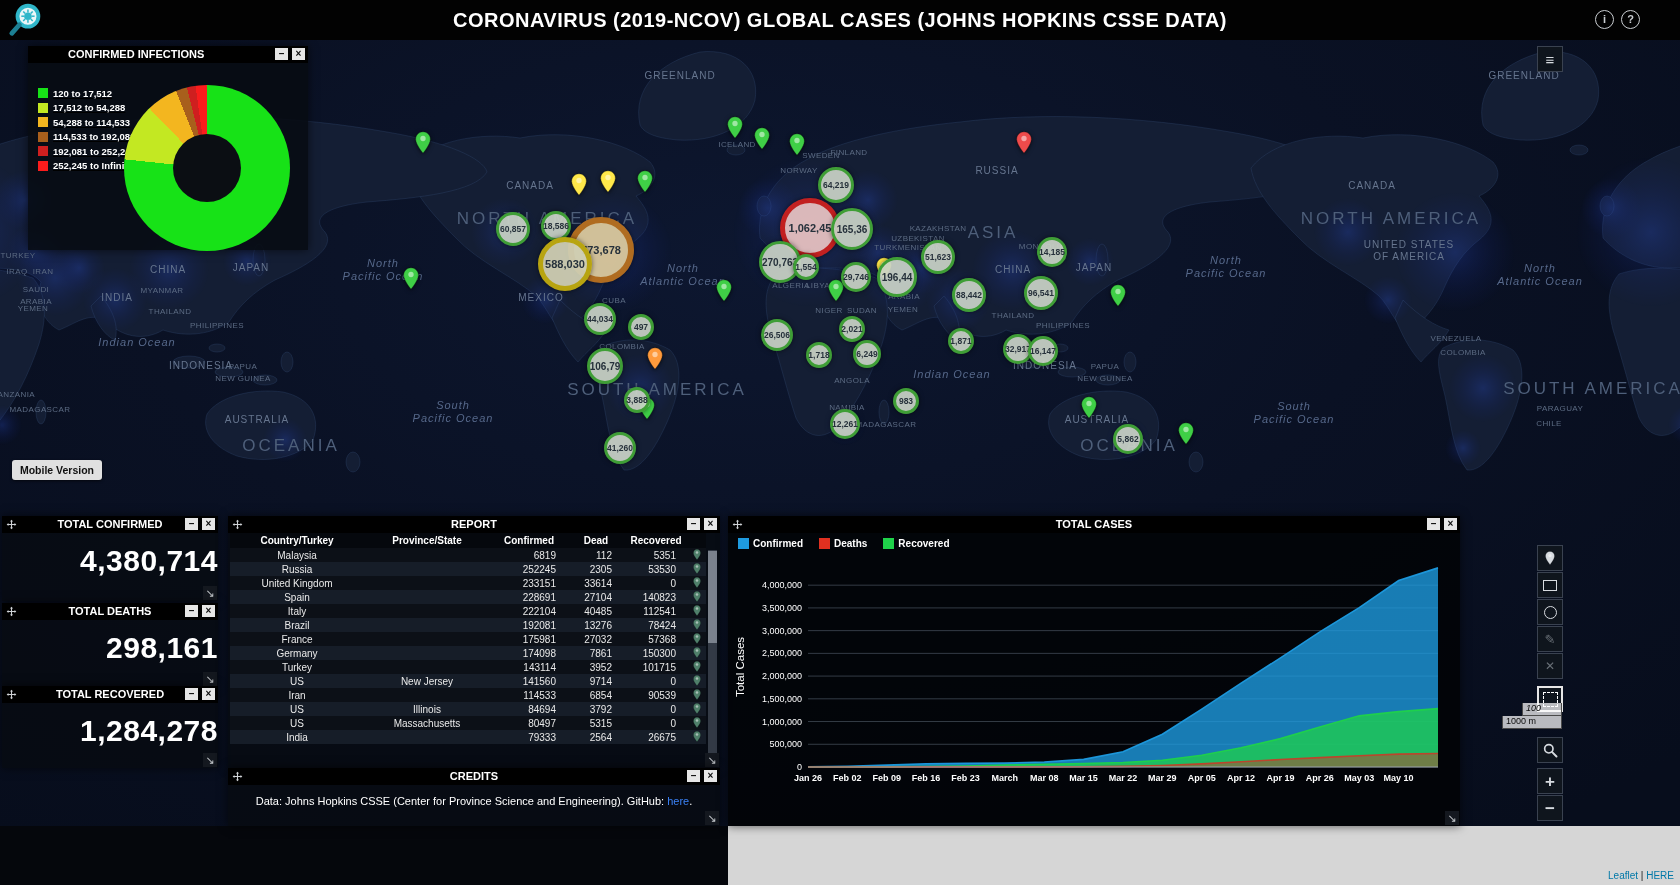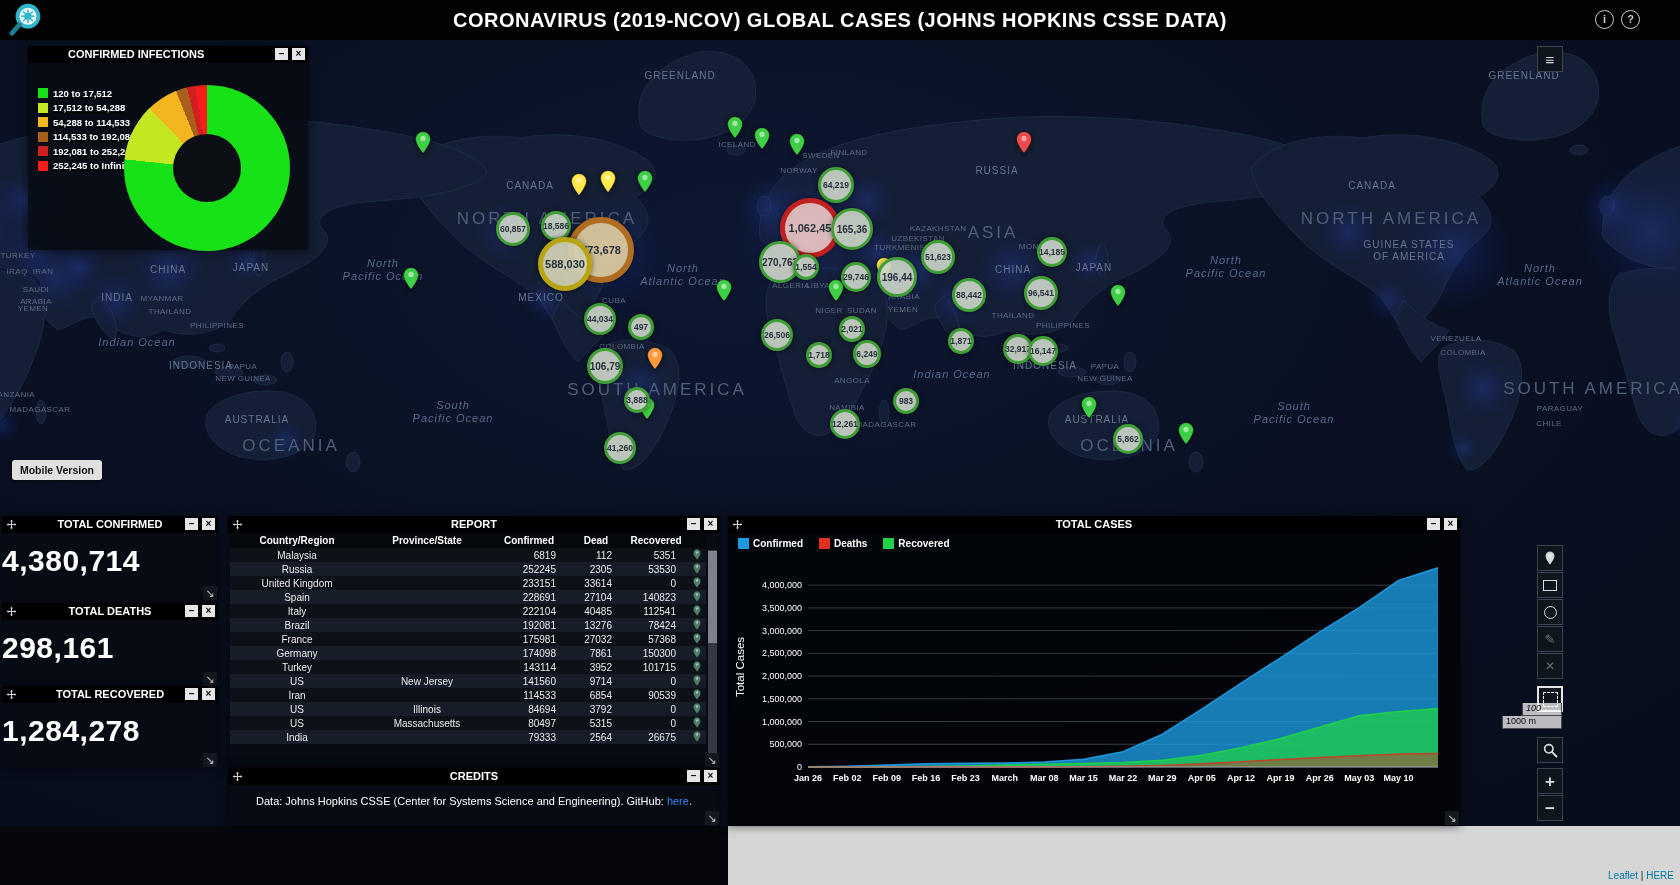--- a/index.html
+++ b/index.html
@@ -48,21 +48,21 @@
 
   
   #legend-list{position:absolute;left:10px;top:23px;text-decoration:underline;}
   .legend-item{display:flex;align-items:center;gap:5px;height:14.5px;color:#fff;font-size:9.5px;font-weight:bold;}
   .legend-chip{width:10px;height:10px;flex:0 0 10px;}
   #donut{position:absolute;left:96px;top:22px;width:166px;height:166px;border-radius:50%;}
   .donut-hole{position:absolute;left:50%;top:50%;width:68px;height:68px;margin:-34px 0 0 -34px;
               border-radius:50%;background:#0b0e13;}
 
   
-  .stat-val{font-size:30px;font-weight:bold;color:#fff;text-align:left;margin-top:11px;letter-spacing:.5px;}
+  .stat-val{font-size:30px;font-weight:bold;color:#fff;text-align:right;margin-top:11px;letter-spacing:.5px;}
 
   
   table.report{border-collapse:collapse;table-layout:fixed;width:476px;margin-left:2px;color:#e9e9e9;font-size:10px;}
   table.report th{height:15px;font-weight:bold;color:#fff;background:#05080d;font-size:10px;padding:0;}
   table.report td{height:14px;padding:0;text-align:center;overflow:hidden;white-space:nowrap;}
   table.report td.num{text-align:right;padding-right:12px;}
   table.report tr.odd{background:#0c1017;}
   table.report tr.even{background:#161d28;}
   .rep-scroll{position:absolute;right:3px;top:34px;width:9px;height:212px;background:#333a45;}
   .rep-thumb{position:absolute;left:0;top:1px;width:9px;height:92px;background:#7b828c;cursor:pointer;}
@@ -228,21 +228,21 @@
         <div class="map-label country" style="left: 530px; top: 186px;">
           <div>CANADA</div>
         </div>
         <div class="map-label country" style="left: 1372px; top: 186px;">
           <div>CANADA</div>
         </div>
         <div class="map-label country" style="left: 997px; top: 171px;">
           <div>RUSSIA</div>
         </div>
         <div class="map-label country" style="left: 1409px; top: 251px;">
-          <div>GUINEA STATES</div>
+          <div>UNITED STATES</div>
           <div>OF AMERICA</div>
         </div>
         <div class="map-label tiny" style="left: 938px; top: 229px;">
           <div>KAZAKHSTAN</div>
         </div>
         <div class="map-label tiny" style="left: 1042px; top: 247px;">
           <div>MONGOLIA</div>
         </div>
         <div class="map-label country" style="left: 1013px; top: 270px;">
           <div>CHINA</div>
@@ -252,21 +252,21 @@
         </div>
         <div class="map-label country" style="left: 1094px; top: 268px;">
           <div>JAPAN</div>
         </div>
         <div class="map-label country" style="left: 251px; top: 268px;">
           <div>JAPAN</div>
         </div>
         <div class="map-label country" style="left: 117px; top: 298px;">
           <div>INDIA</div>
         </div>
-        <div class="map-label tiny" style="left: 162px; top: 299px;">
+        <div class="map-label tiny" style="left: 162px; top: 291px;">
           <div>MYANMAR</div>
         </div>
         <div class="map-label tiny" style="left: 170px; top: 312px;">
           <div>THAILAND</div>
         </div>
         <div class="map-label tiny" style="left: 1013px; top: 316px;">
           <div>THAILAND</div>
         </div>
         <div class="map-label tiny" style="left: 217px; top: 326px;">
           <div>PHILIPPINES</div>
@@ -655,21 +655,21 @@
       <colgroup>
           <col style="width:134px">
           <col style="width:126px">
           <col style="width:78px">
           <col style="width:56px">
           <col style="width:64px">
           <col style="width:18px">
         </colgroup>
       <thead>
         <tr>
-          <th>Country/Region</th>
+          <th>Country/Turkey</th>
           <th>Province/State</th>
           <th>Confirmed</th>
           <th>Dead</th>
           <th>Recovered</th>
           <th></th>
         </tr>
       </thead>
       <tbody id="report-rows">
           <tr class="odd">
             <td>Malaysia</td>
@@ -824,21 +824,21 @@
       <svg class="mv">
           <use href="#i-move" xlink:href="#i-move"></use>
         </svg>
       <span>CREDITS</span>
       <span class="win">
         <span class="win-btn">–</span>
         <span class="win-btn">×</span>
       </span>
     </div>
     <div class="credits-body">
-      <span>Data: Johns Hopkins CSSE (Center for Systems Science and Engineering). GitHub: </span><a>here</a><span>.</span>
+      <span>Data: Johns Hopkins CSSE (Center for Province Science and Engineering). GitHub: </span><a>here</a><span>.</span>
     </div>
     <div class="rsz">↘</div>
   </div>
 
   <div class="panel" id="p-chart" style="left:728px;top:516px;width:732px;height:310px;">
     <div class="pheader">
       <svg class="mv">
           <use href="#i-move" xlink:href="#i-move"></use>
         </svg>
       <span>TOTAL CASES</span>

